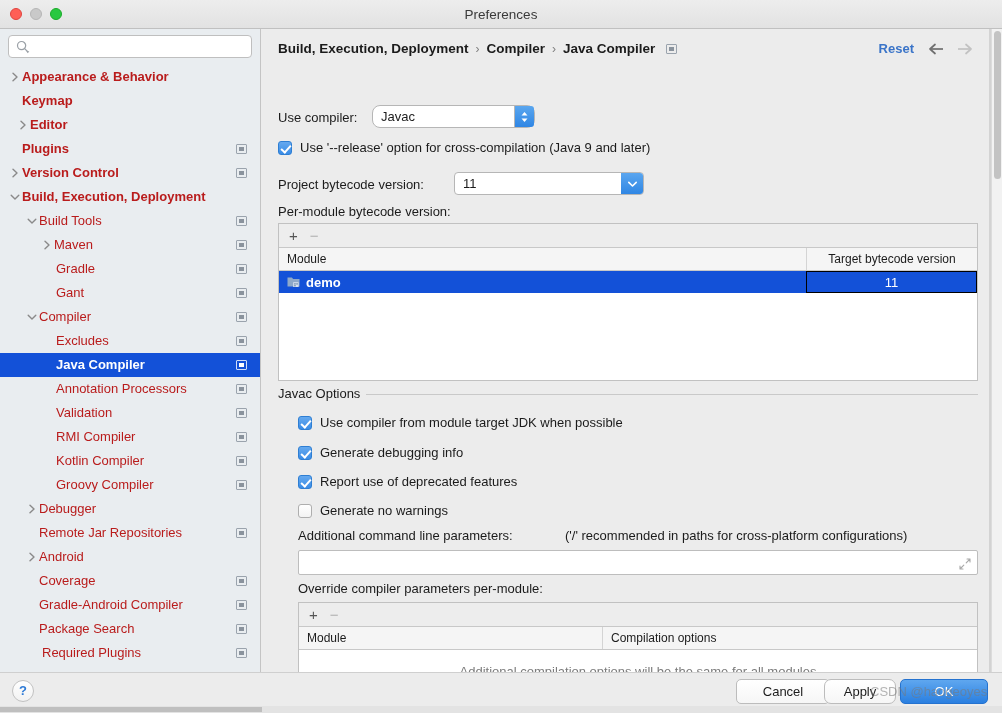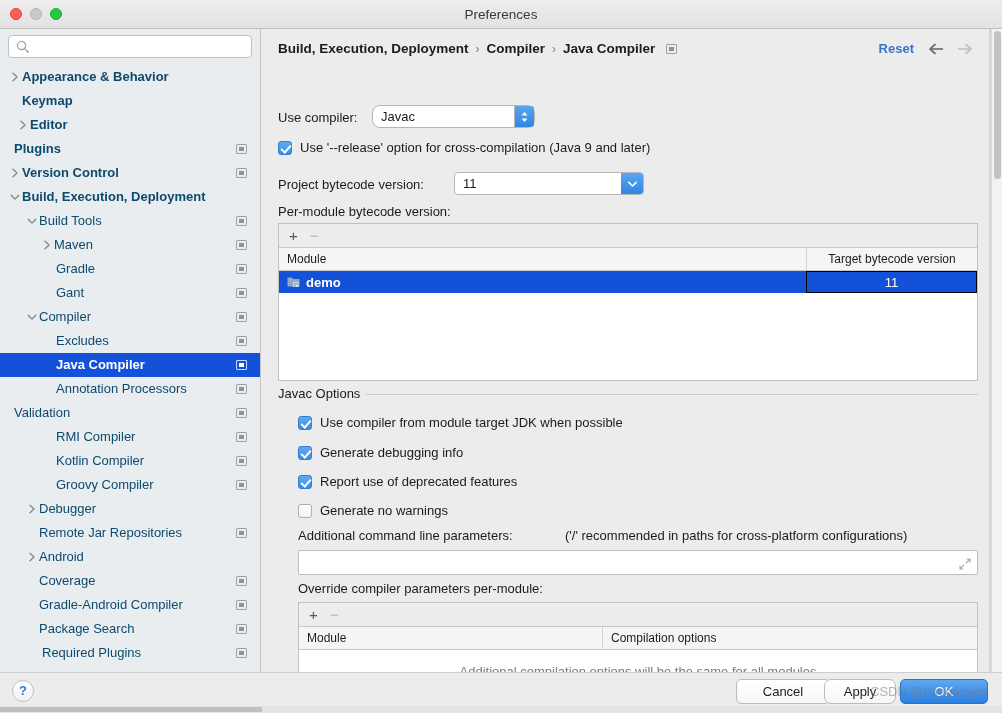--- a/index.html
+++ b/index.html
@@ -55,21 +55,21 @@
     position: absolute; left: 26px; top: 0; right: 4px; height: 21px;
     border: none; outline: none; background: transparent;
     font-family: "Liberation Sans", sans-serif; font-size: 12px; color: #222;
   }
 
   .tree { padding-top: 3px; }
   .tree-row {
     position: relative;
     height: 24px; line-height: 24px;
     display: flex; align-items: center;
-    font-size: 13px; color: #0c4a6e;
+    font-size: 13px; color: #b91c1c;
     white-space: nowrap;
     cursor: default;
   }
   .tree-row.selected { background: #1351d8; color: #ffffff; }
   .tree-row.bold { font-weight: bold; }
   .twisty {
     width: 14px; min-width: 14px; height: 24px;
     display: inline-flex; align-items: center; justify-content: center;
     color: #8a8a8a; font-size: 10px;
   }
@@ -336,21 +336,21 @@
         </div>
         <div class="tree-row bold" style="padding-left: 16px;">
           <span class="twisty">
             <svg width="8" height="10" viewBox="0 0 8 10">
               <path d="M2 1.2 L6 5 L2 8.8" fill="none" stroke="#8a8a8a" stroke-width="1.4" stroke-linecap="round" stroke-linejoin="round"></path>
             </svg>
           </span>
           <span class="tree-label">Editor</span>
           <span style="width: 11px; height: 10px; margin-right: 13px; flex: 0 0 auto;"></span>
         </div>
-        <div class="tree-row bold" style="padding-left: 0;">
+        <div class="tree-row bold" style="padding-left: 8px;">
           <span class="twisty"></span>
           <span class="tree-label">Plugins</span>
           <span class="cfg-icon"></span>
         </div>
         <div class="tree-row bold" style="padding-left: 8px;">
           <span class="twisty">
             <svg width="8" height="10" viewBox="0 0 8 10">
               <path d="M2 1.2 L6 5 L2 8.8" fill="none" stroke="#8a8a8a" stroke-width="1.4" stroke-linecap="round" stroke-linejoin="round"></path>
             </svg>
           </span>
@@ -411,21 +411,21 @@
         <div class="tree-row selected bold" style="padding-left: 42px;">
           <span class="twisty"></span>
           <span class="tree-label">Java Compiler</span>
           <span class="cfg-icon"></span>
         </div>
         <div class="tree-row" style="padding-left: 42px;">
           <span class="twisty"></span>
           <span class="tree-label">Annotation Processors</span>
           <span class="cfg-icon"></span>
         </div>
-        <div class="tree-row" style="">
+        <div class="tree-row" style="padding-left: 42px;">
           <span class="twisty"></span>
           <span class="tree-label">Validation</span>
           <span class="cfg-icon"></span>
         </div>
         <div class="tree-row" style="padding-left: 42px;">
           <span class="twisty"></span>
           <span class="tree-label">RMI Compiler</span>
           <span class="cfg-icon"></span>
         </div>
         <div class="tree-row" style="padding-left: 42px;">

